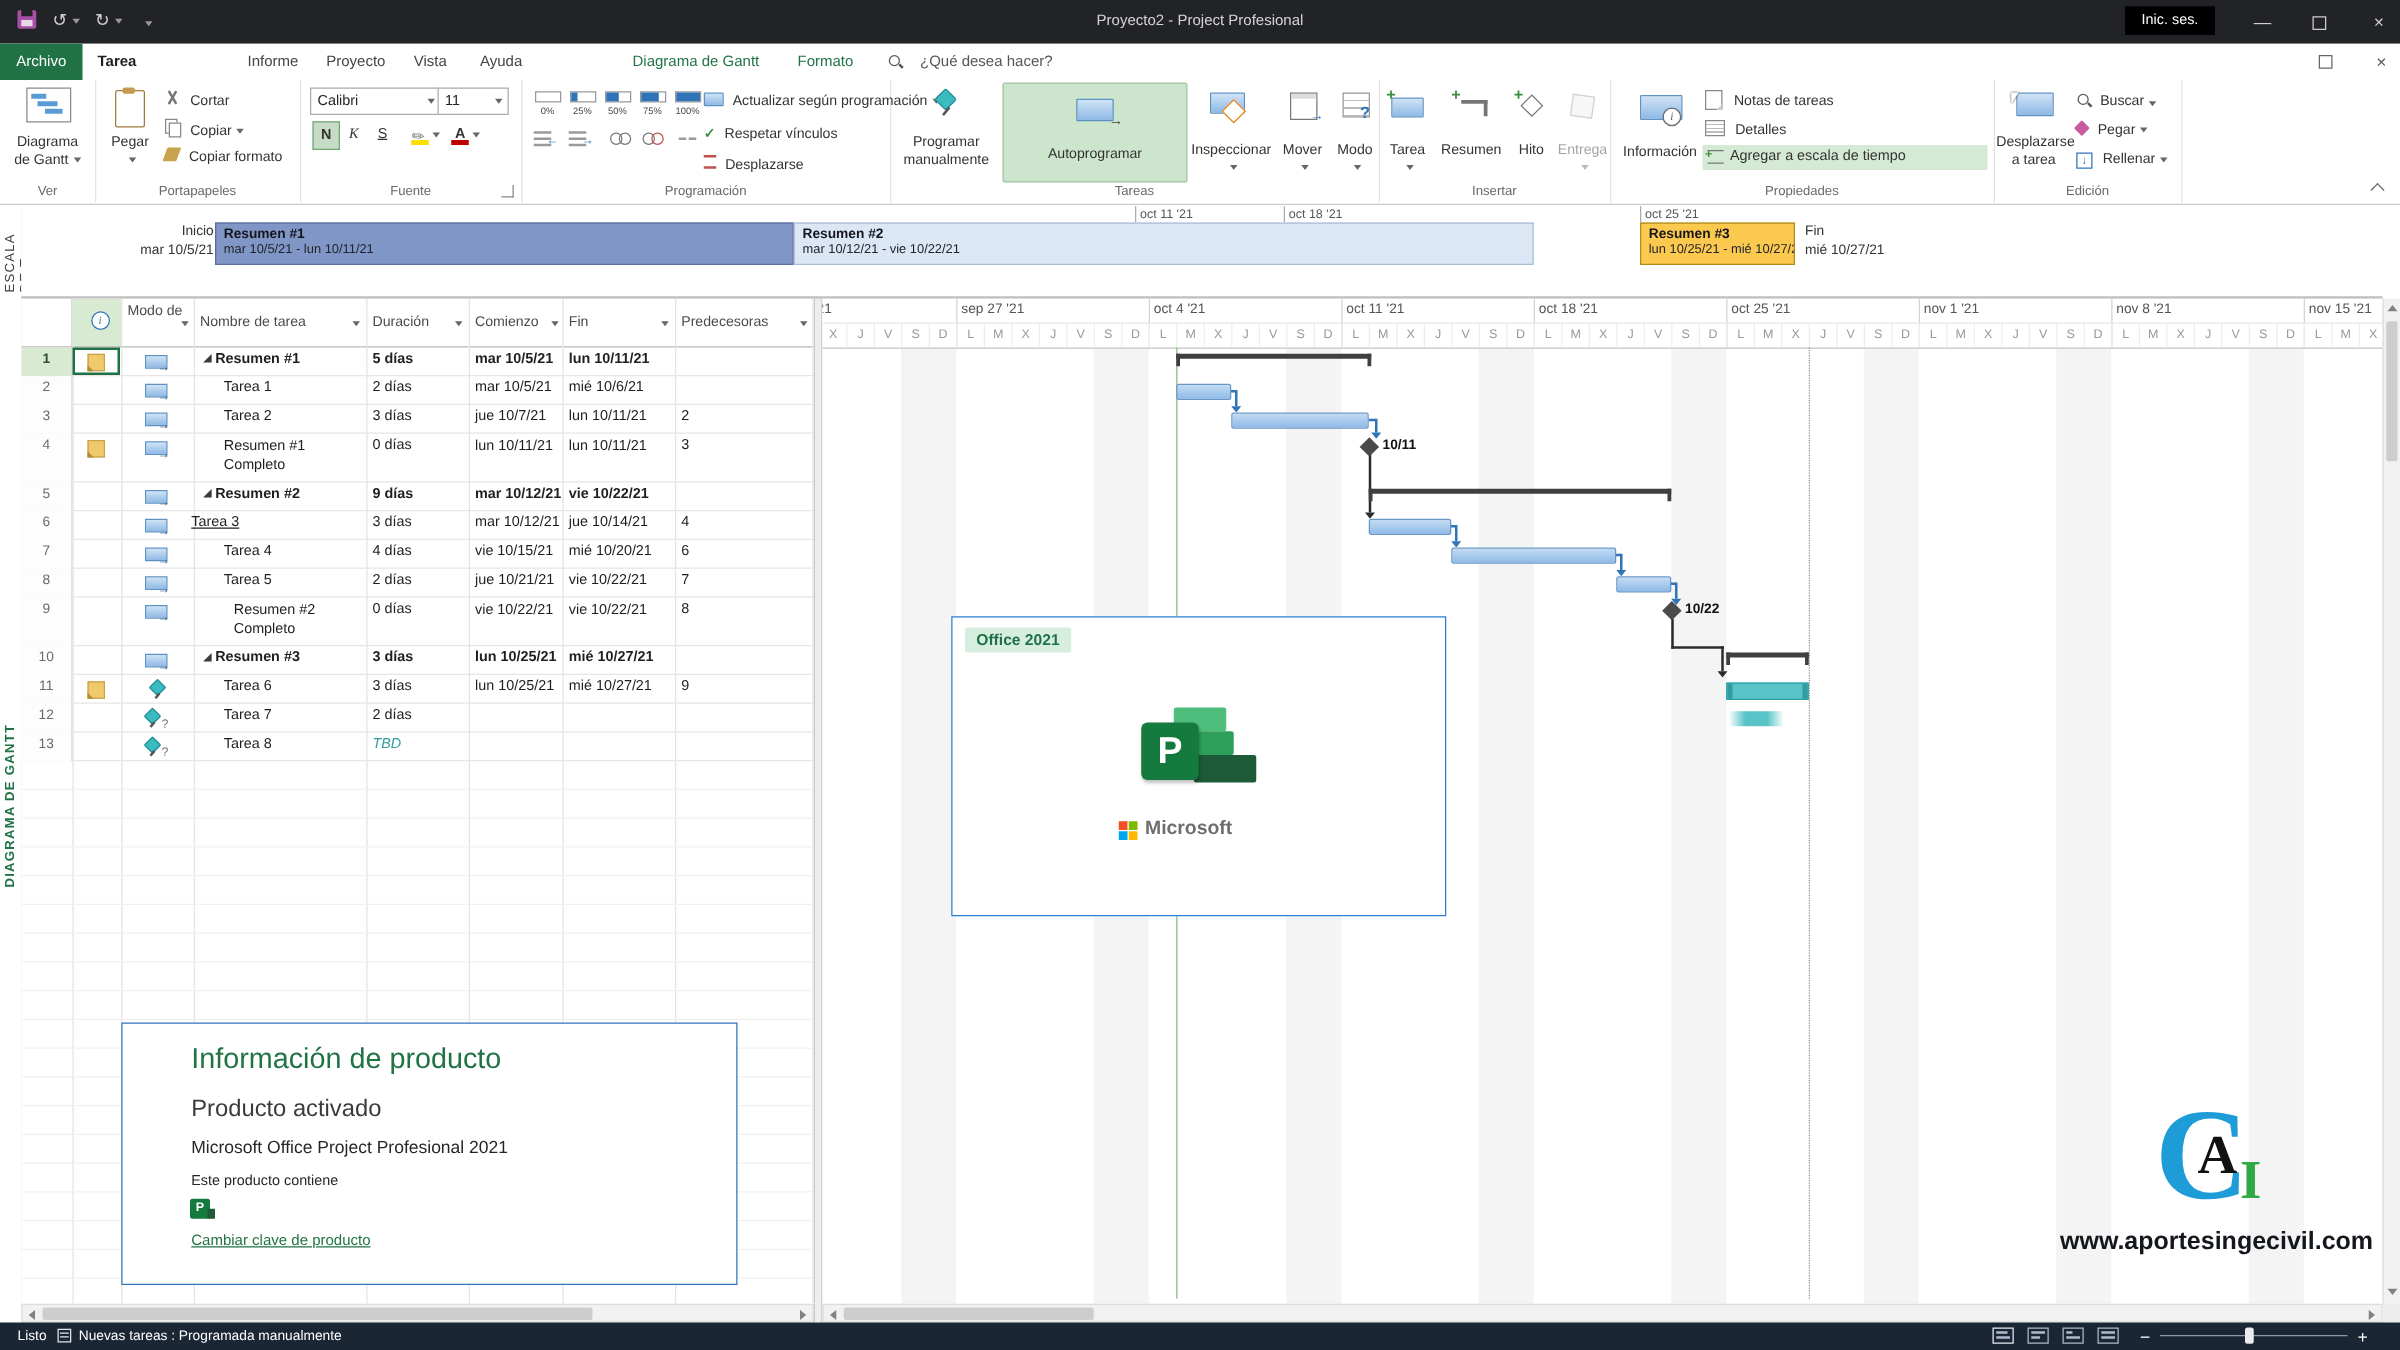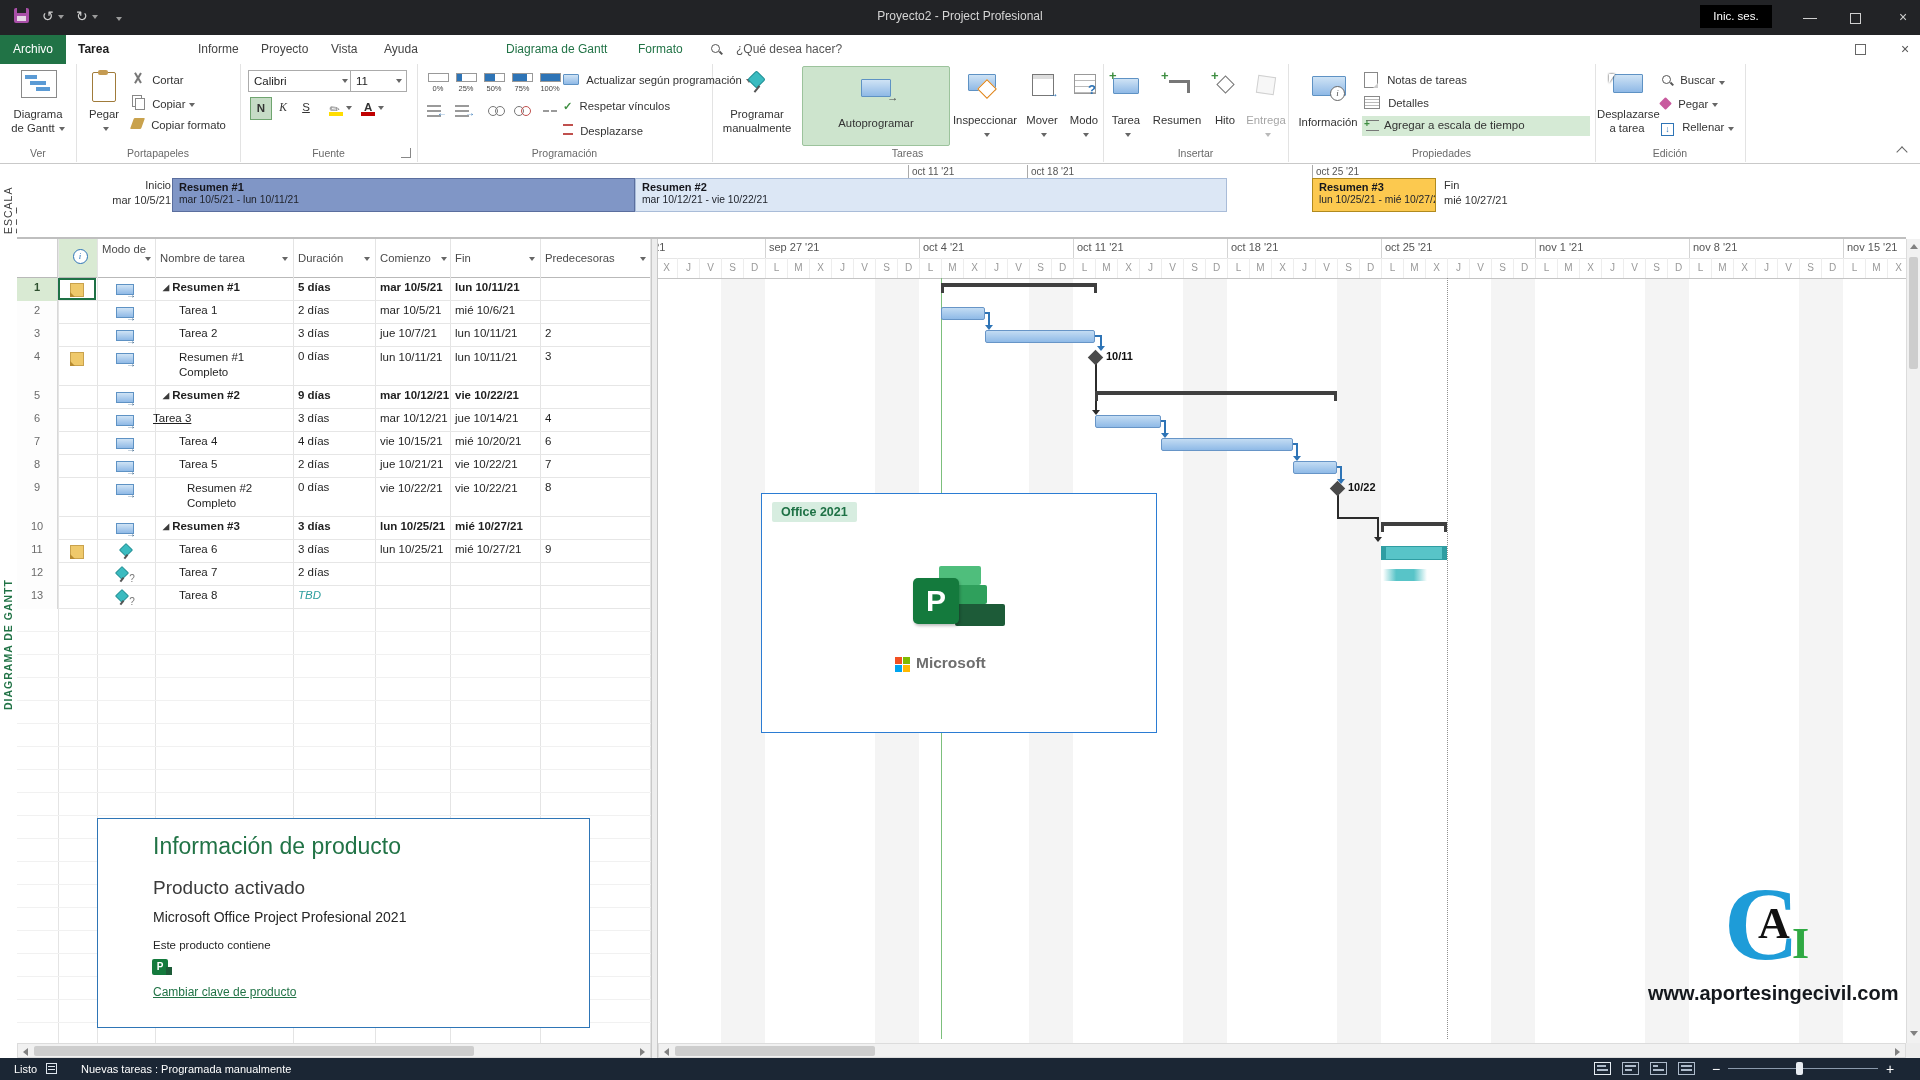--- a/index.html
+++ b/index.html
@@ -836,21 +836,21 @@
     <div class="wm-i">I</div>
     <div class="wm-url">www.aportesingecivil.com</div>
   </div>
 
   <div id="statusbar">
     <span class="abs" style="left:14px;top:5px;">Listo</span>
     <span class="sb-ic" style="left:46px;">
         <i style="top:2px;"></i>
         <i style="top:5px;"></i>
       </span>
-    <span class="abs" style="left:63px;top:5px;margin-left:18px;">Nuevas tareas : Programada manualmente</span>
+    <span class="abs" style="left:63px;top:5px;">Nuevas tareas : Programada manualmente</span>
     <span class="vw" style="left:1594px;border-color:#E6ECF3;">
         <i style="top:2px;width:9px;"></i>
         <i style="top:6px;width:11px;"></i>
       </span>
     <span class="vw" style="left:1622px;">
         <i style="top:2px;width:11px;"></i>
         <i style="top:6px;width:7px;"></i>
       </span>
     <span class="vw" style="left:1650px;">
         <i style="top:2px;width:5px;"></i>

